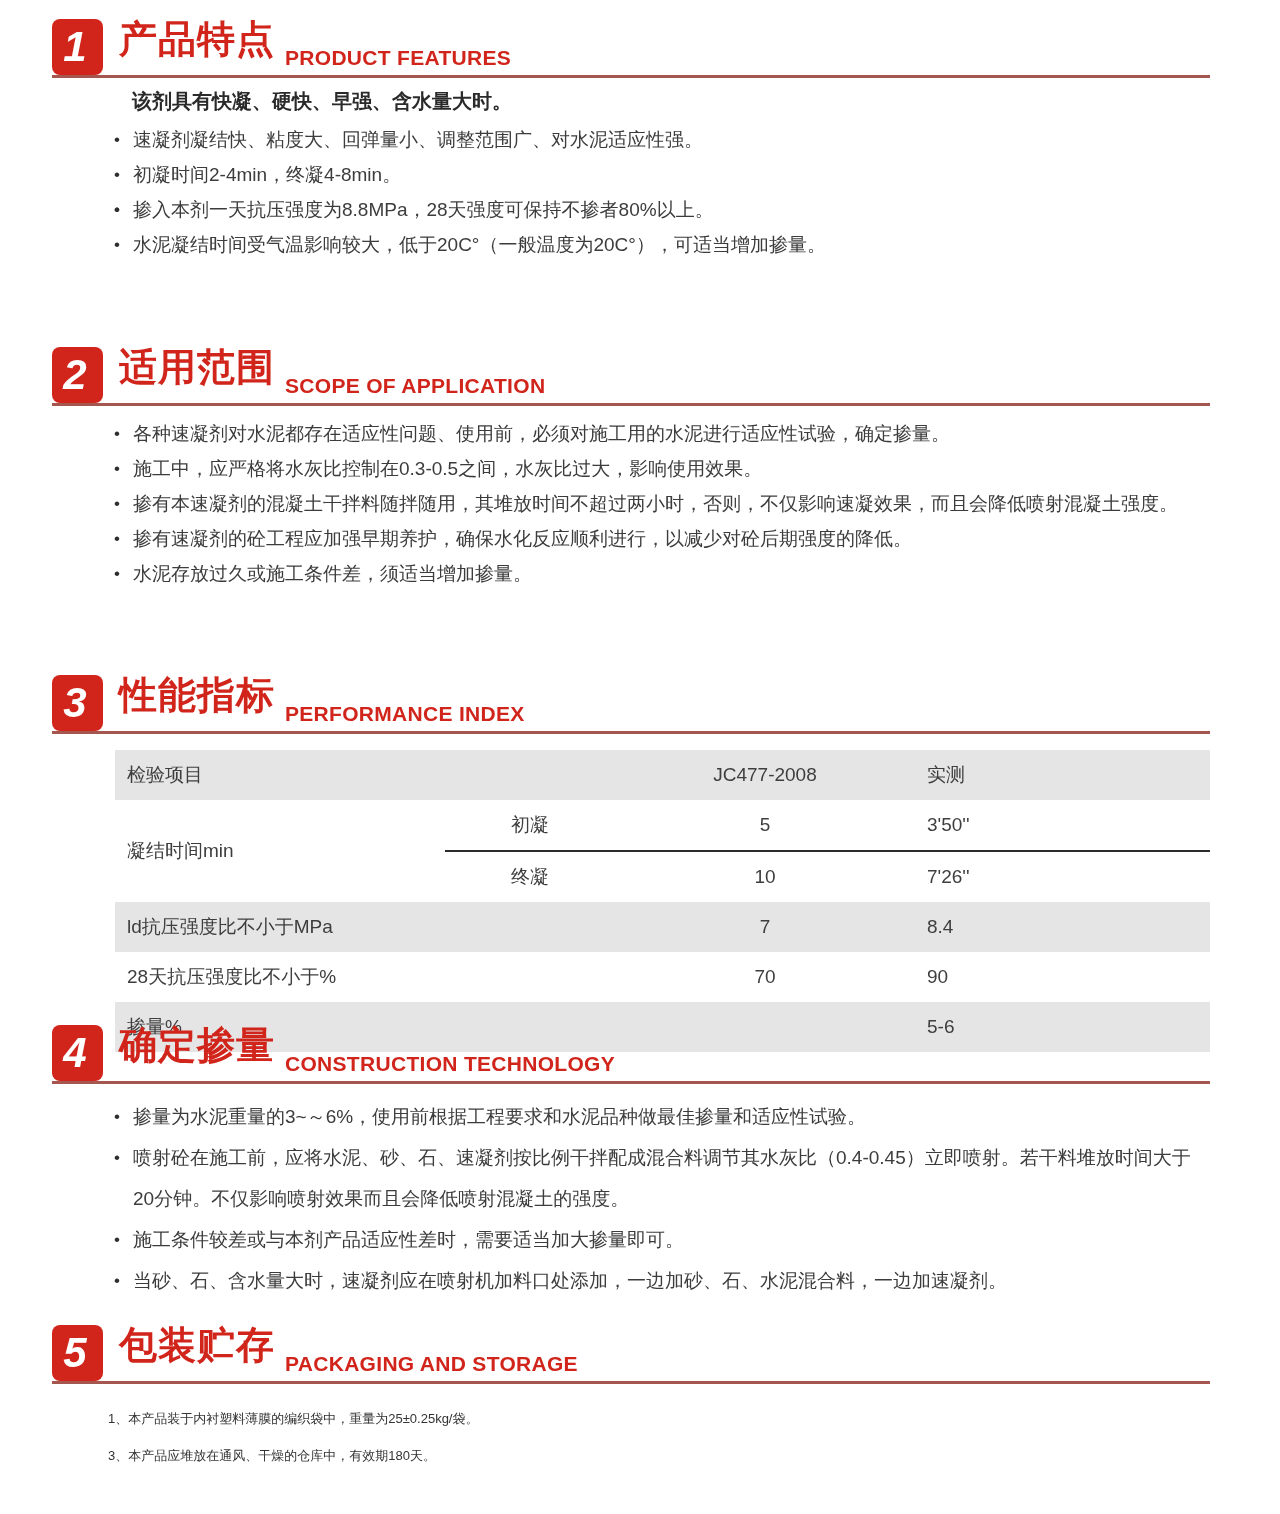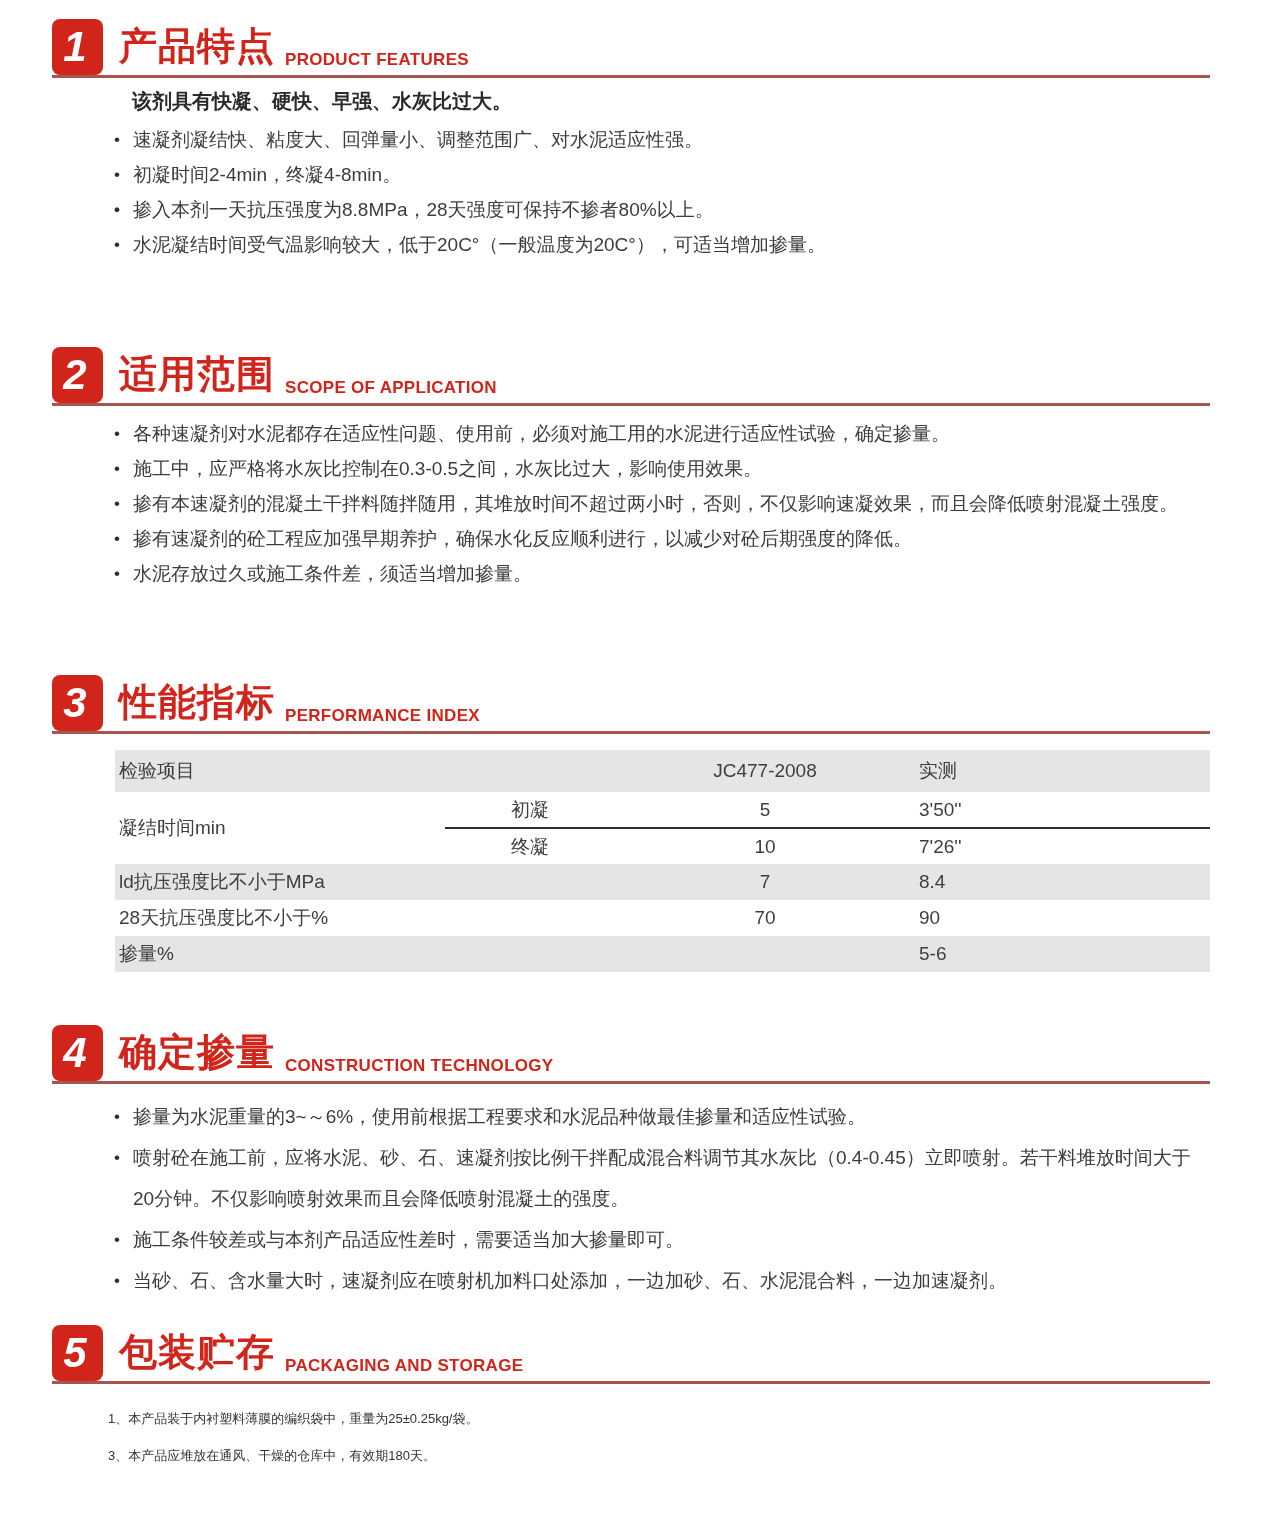--- a/index.html
+++ b/index.html
@@ -33,27 +33,27 @@
     font-size: 42px; font-weight: bold; font-style: italic;
     display: flex; align-items: center; justify-content: center;
     padding-right: 5px;
     flex: 0 0 auto;
   }
   .sec-title {
     color: #d1251c;
     font-size: 38px; font-weight: bold;
     line-height: 1;
     margin-left: 16px;
-    padding-bottom: 10px;
+    padding-bottom: 17px;
     letter-spacing: 1px;
     white-space: nowrap;
   }
   .sec-sub {
     color: #d1251c;
-    font-size: 17px; font-weight: bold;
+    font-size: 21px; font-weight: bold;
     margin-left: 10px;
     padding-bottom: 5px;
     letter-spacing: 0.3px;
     white-space: nowrap;
   }
 
   .intro {
     font-weight: bold;
     font-size: 20px;
     color: #2a2a2a;
@@ -97,42 +97,42 @@
   table.perf {
     border-collapse: collapse;
     margin: 16px 0 0 63px;
     width: 1095px;
     font-size: 19px;
     color: #3e3e3e;
     table-layout: fixed;
   }
   table.perf td {
     height: 36px;
-    padding: 4px;
+    padding: 12px;
     vertical-align: middle;
     font-weight: normal;
   }
   table.perf tr.thead td { height: 42px; }
   .gray { background: #e5e5e5; }
   td.c-item { text-align: left; padding-left: 16px; }
   td.c-sub { text-align: center; }
   td.c-std { text-align: center; }
   td.c-meas { text-align: left; padding-left: 123px; }
   tr.divider td { border-top: 2px solid #2c2c2c; }
 </style>
 </head>
 <body>
 
 <div class="section" id="s1">
   <div class="sec-header">
     <div class="num-box">1</div>
     <div class="sec-title">产品特点</div>
     <div class="sec-sub">PRODUCT FEATURES</div>
   </div>
-  <div class="intro">该剂具有快凝、硬快、早强、水灰比过大。</div>
+  <div class="intro">该剂具有快凝、硬快、早强、含水量大时。</div>
   <ul class="bullets">
     <li><span class="dot">•</span><span>速凝剂凝结快、粘度大、回弹量小、调整范围广、对水泥适应性强。</span></li>
     <li><span class="dot">•</span><span>初凝时间2-4min，终凝4-8min。</span></li>
     <li><span class="dot">•</span></li>
     <li><span class="dot">•</span><span>掺入本剂一天抗压强度为8.8MPa，28天强度可保持不掺者80%以上。</span></li>
     <li><span class="dot">•</span><span>水泥凝结时间受气温影响较大，低于20C°（一般温度为20C°），可适当增加掺量。</span></li>
   </ul>
 </div>
 
 <div class="section" id="s2">

